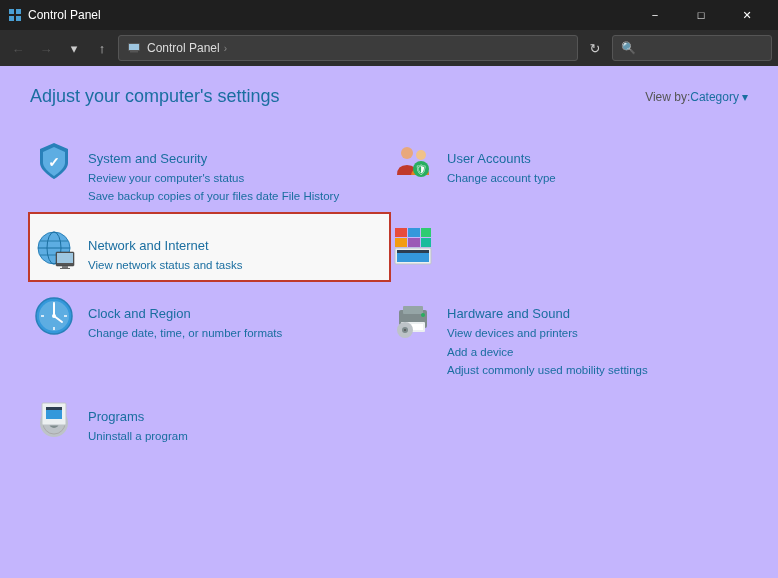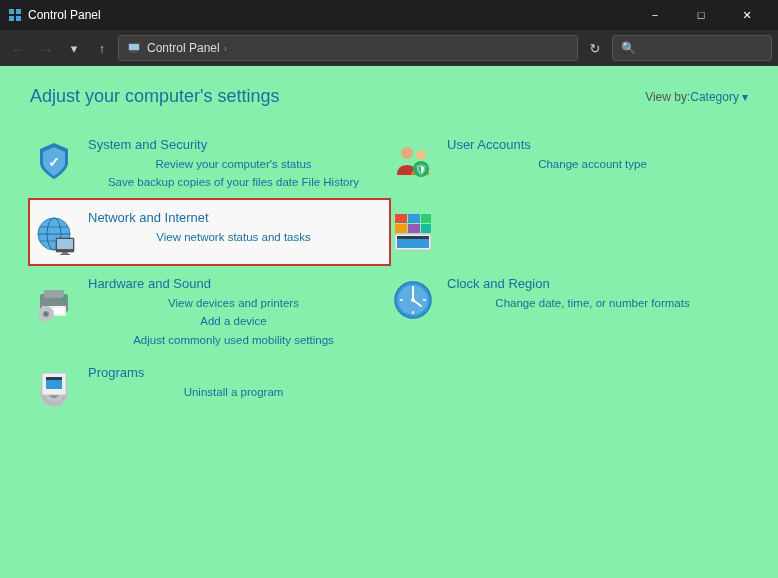--- a/index.html
+++ b/index.html
@@ -106,21 +106,21 @@
       border-radius: 3px;
       display: flex;
       align-items: center;
       padding: 0 8px;
       color: #888;
       font-size: 12px;
     }
 
     
     .main-content {
-      background: #86efac;
+      background: #c4b5fd;
       height: calc(578px - 30px - 36px);
       padding: 20px 30px;
       overflow-y: auto;
     }
 
     
     .header-row {
       display: flex;
       justify-content: space-between;
       align-items: center;
@@ -163,35 +163,34 @@
       position: relative;
     }
     .category-icon {
       width: 48px;
       height: 48px;
       flex-shrink: 0;
       display: flex;
       align-items: center;
       justify-content: center;
     }
-    .category-text { flex: 1; }
+    .category-text { flex: 1; margin-top: 14px; }
     .category-name {
       color: #1a6ea0;
       font-size: 13px;
       font-weight: 400;
       cursor: pointer;
       margin-bottom: 3px;
     }
     .category-link {
       color: #1a6ea0;
       font-size: 11.5px;
       cursor: pointer;
       display: block;
       line-height: 1.6;
-      text-align: center;
     }
 
     
     .network-highlight {
       outline: 2px solid #c0392b;
       background: #f8f8f8;
       margin: 2px 0;
     }
   </style>
 </head>
@@ -326,20 +325,42 @@
           <rect x="4" y="24" width="36" height="16" rx="1" fill="#ecf0f1" stroke="#bdc3c7"></rect>
           <rect x="6" y="26" width="32" height="12" fill="#3498db"></rect>
           <rect x="6" y="26" width="32" height="3" fill="#2c3e50"></rect>
         </svg>
       </div>
     </div>
 
     <div class="category-item">
       <div class="category-icon">
         <svg width="44" height="44" viewBox="0 0 44 44">
+          <circle cx="22" cy="22" r="18" fill="#3498db" stroke="#2980b9" stroke-width="1.5"></circle>
+          <circle cx="22" cy="22" r="15" fill="#5dade2"></circle>
+
+          <line x1="22" y1="22" x2="22" y2="10" stroke="white" stroke-width="2" stroke-linecap="round"></line>
+          <line x1="22" y1="22" x2="30" y2="28" stroke="white" stroke-width="2" stroke-linecap="round"></line>
+          <circle cx="22" cy="22" r="2" fill="white"></circle>
+
+          <line x1="22" y1="8" x2="22" y2="11" stroke="white" stroke-width="1.5"></line>
+          <line x1="22" y1="33" x2="22" y2="36" stroke="white" stroke-width="1.5"></line>
+          <line x1="9" y1="22" x2="12" y2="22" stroke="white" stroke-width="1.5"></line>
+          <line x1="32" y1="22" x2="35" y2="22" stroke="white" stroke-width="1.5"></line>
+        </svg>
+      </div>
+      <div class="category-text">
+        <div class="category-name">Clock and Region</div>
+        <a class="category-link">Change date, time, or number formats</a>
+      </div>
+    </div>
+
+    <div class="category-item">
+      <div class="category-icon">
+        <svg width="44" height="44" viewBox="0 0 44 44">
 
           <rect x="8" y="16" width="28" height="18" rx="2" fill="#7f8c8d"></rect>
           <rect x="12" y="12" width="20" height="8" rx="1" fill="#95a5a6"></rect>
           <rect x="10" y="28" width="24" height="10" rx="1" fill="#ecf0f1"></rect>
           <rect x="12" y="30" width="20" height="6" fill="white"></rect>
           <circle cx="32" cy="21" r="2" fill="#27ae60"></circle>
 
           <ellipse cx="14" cy="36" rx="8" ry="8" fill="#bdc3c7"></ellipse>
           <ellipse cx="14" cy="36" rx="3" ry="3" fill="#7f8c8d"></ellipse>
           <ellipse cx="14" cy="36" rx="1" ry="1" fill="#555"></ellipse>
@@ -349,42 +370,20 @@
         <div class="category-name">Hardware and Sound</div>
         <a class="category-link">View devices and printers</a>
         <a class="category-link">Add a device</a>
         <a class="category-link">Adjust commonly used mobility settings</a>
       </div>
     </div>
 
     <div class="category-item">
       <div class="category-icon">
         <svg width="44" height="44" viewBox="0 0 44 44">
-          <circle cx="22" cy="22" r="18" fill="#3498db" stroke="#2980b9" stroke-width="1.5"></circle>
-          <circle cx="22" cy="22" r="15" fill="#5dade2"></circle>
-
-          <line x1="22" y1="22" x2="22" y2="10" stroke="white" stroke-width="2" stroke-linecap="round"></line>
-          <line x1="22" y1="22" x2="30" y2="28" stroke="white" stroke-width="2" stroke-linecap="round"></line>
-          <circle cx="22" cy="22" r="2" fill="white"></circle>
-
-          <line x1="22" y1="8" x2="22" y2="11" stroke="white" stroke-width="1.5"></line>
-          <line x1="22" y1="33" x2="22" y2="36" stroke="white" stroke-width="1.5"></line>
-          <line x1="9" y1="22" x2="12" y2="22" stroke="white" stroke-width="1.5"></line>
-          <line x1="32" y1="22" x2="35" y2="22" stroke="white" stroke-width="1.5"></line>
-        </svg>
-      </div>
-      <div class="category-text">
-        <div class="category-name">Clock and Region</div>
-        <a class="category-link">Change date, time, or number formats</a>
-      </div>
-    </div>
-
-    <div class="category-item">
-      <div class="category-icon">
-        <svg width="44" height="44" viewBox="0 0 44 44">
 
           <ellipse cx="22" cy="26" rx="14" ry="14" fill="#bdc3c7"></ellipse>
           <ellipse cx="22" cy="26" rx="5" ry="5" fill="#7f8c8d"></ellipse>
           <ellipse cx="22" cy="26" rx="2" ry="2" fill="#555"></ellipse>
           <ellipse cx="22" cy="26" rx="11" ry="11" fill="none" stroke="#aaa" stroke-width="1"></ellipse>
 
           <rect x="10" y="6" width="24" height="22" rx="1" fill="#ecf0f1" stroke="#bdc3c7"></rect>
           <rect x="14" y="10" width="16" height="12" fill="#3498db"></rect>
           <rect x="14" y="10" width="16" height="3" fill="#2c3e50"></rect>
         </svg>

